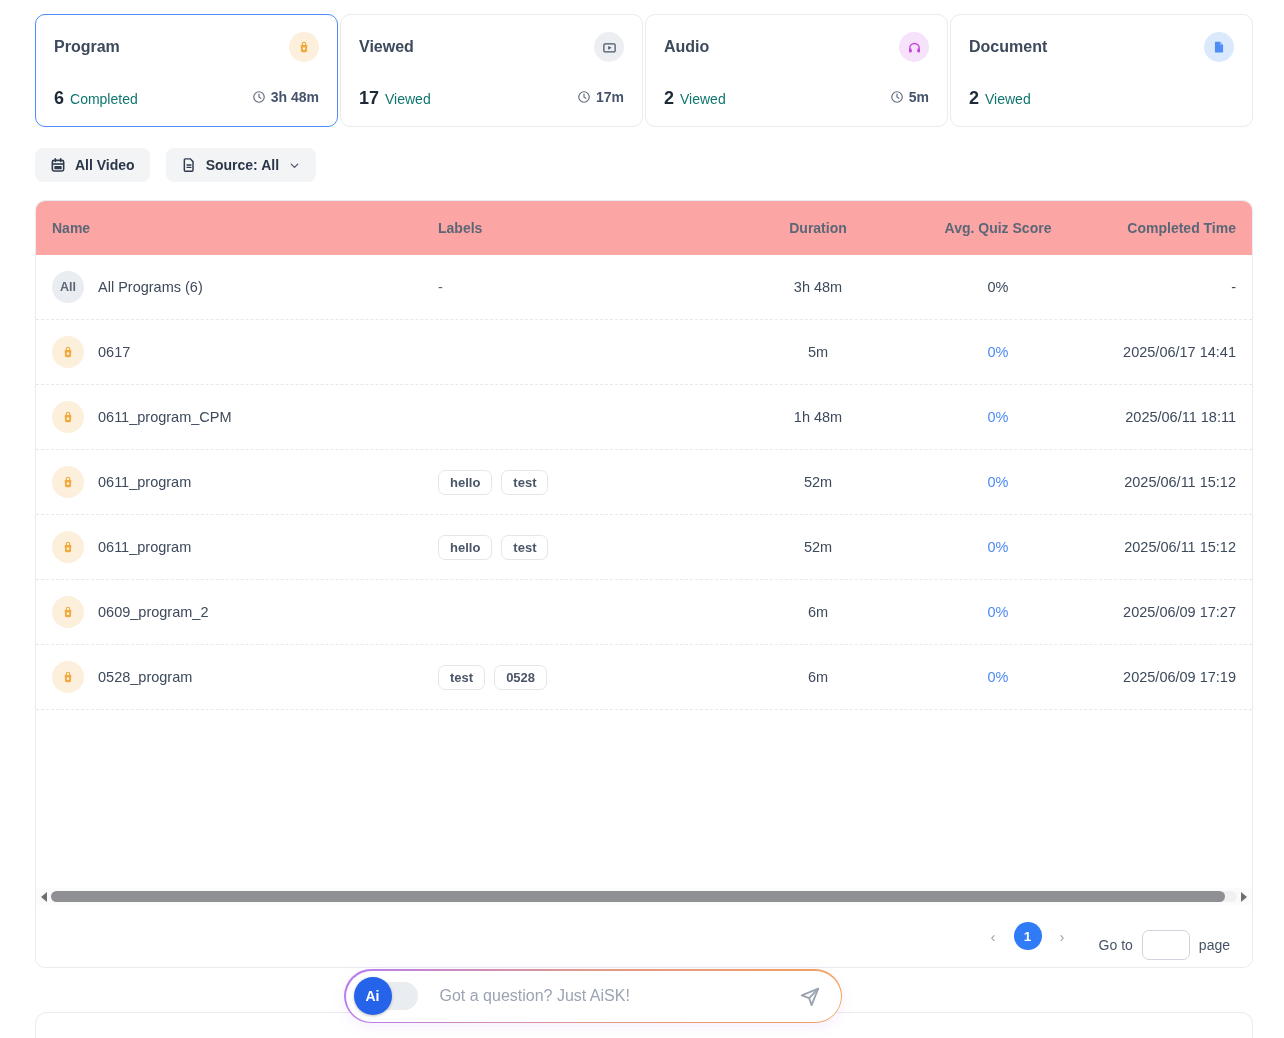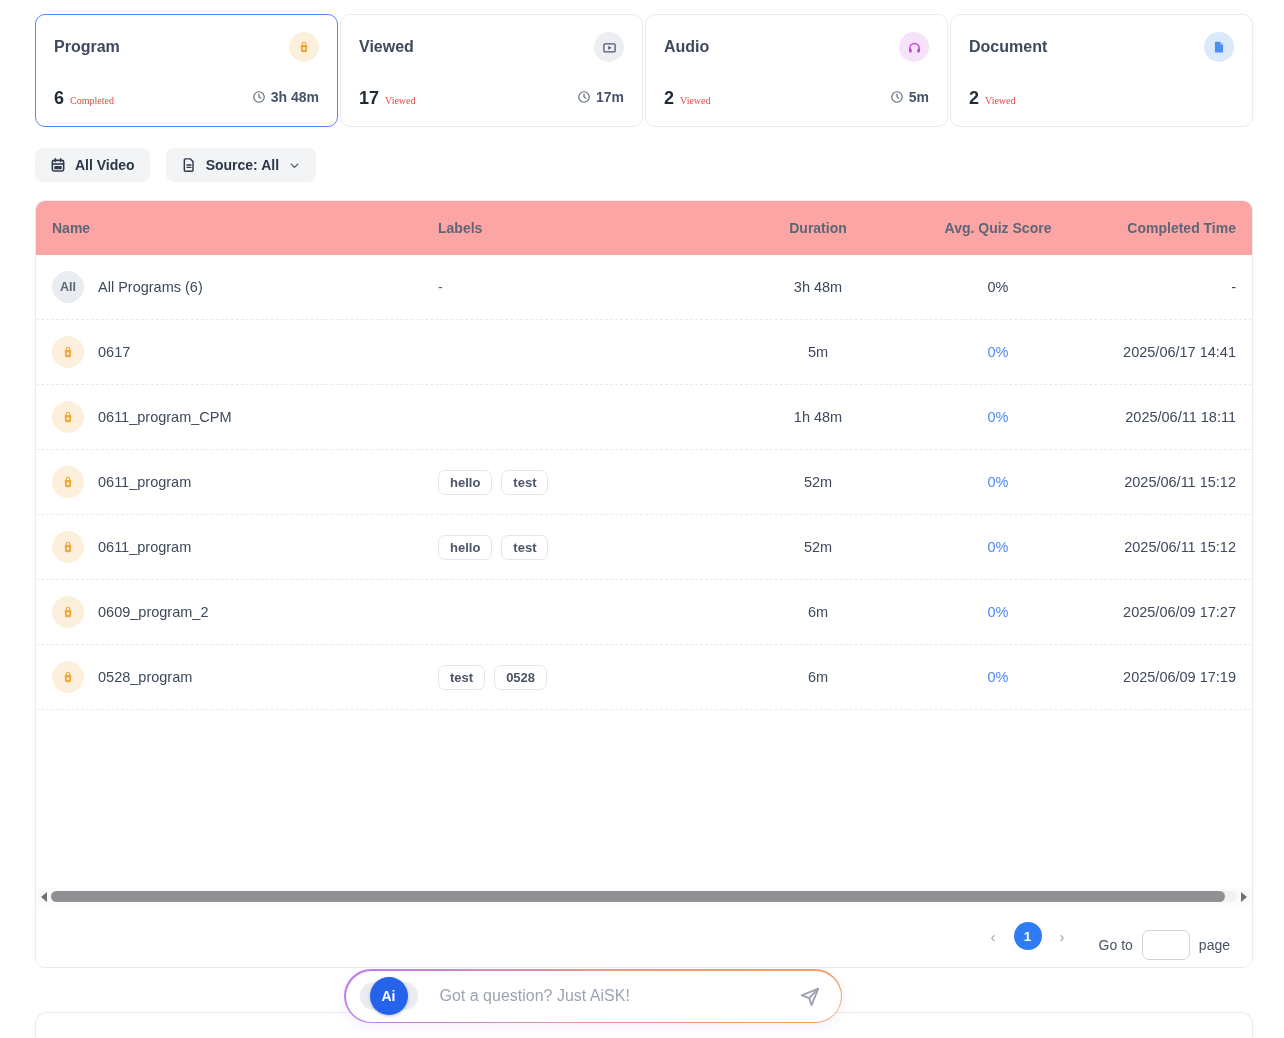--- a/index.html
+++ b/index.html
@@ -28,21 +28,21 @@
     width: 30px; height: 30px; border-radius: 50%;
     display: flex; align-items: center; justify-content: center; flex: none;
   }
   .ic-program { background: #fcf0dc; }
   .ic-video   { background: #eceef1; }
   .ic-audio   { background: #f6e2fa; }
   .ic-article { background: #f1e2c6; }
   .ic-doc     { background: #dbe9fd; }
   .card-bottom { display: flex; justify-content: space-between; align-items: baseline; }
   .card-count { font-size: 18px; font-weight: 700; color: #1f2a37; }
-  .card-count-label { font-size: 10px; color: #ef4444; margin-left: 6px; font-family: Liberation Serif, serif; }
+  .card-count-label { font-size: 14px; color: #0f766e; margin-left: 6px; }
   .card-time { font-size: 14px; font-weight: 600; color: #45526b; display: flex; align-items: center; gap: 5px; }
 
   
   .filters { display: flex; gap: 16px; margin-top: 21px; }
   .filter-btn {
     display: flex; align-items: center; gap: 9px;
     background: #f3f4f6; border: none; border-radius: 8px;
     padding: 9px 15px; font-family: inherit;
     font-size: 14px; font-weight: 700; color: #2b3648; cursor: pointer;
   }
@@ -118,21 +118,21 @@
     background: linear-gradient(90deg, #b77df2, #e19a8a, #f4a05e);
     box-shadow: 0 4px 14px rgba(180,120,240,0.12);
   }
   .aisk-inner {
     width: 100%; height: 100%; border-radius: 26px; background: #fff;
     display: flex; align-items: center; padding: 0 20px 0 8px;
   }
   .aisk-toggle { position: relative; width: 64px; height: 30px; flex: none; cursor: pointer; }
   .aisk-track { position: absolute; left: 6px; top: 1px; width: 58px; height: 28px; border-radius: 14px; background: #e9ecf0; }
   .aisk-logo {
-    position: absolute; left: 16px; top: -4px; width: 38px; height: 38px; border-radius: 50%;
+    position: absolute; left: 0; top: -4px; width: 38px; height: 38px; border-radius: 50%;
     background: #2563eb; color: #fff; font-size: 14px; font-weight: 700;
     display: flex; align-items: center; justify-content: center;
     box-shadow: 0 1px 3px rgba(0,0,0,0.25);
   }
   .aisk-input {
     flex: 1; border: none; outline: none; background: transparent;
     font-family: inherit; font-size: 16px; color: #3d4a5c; margin-left: 22px;
   }
   .aisk-input::placeholder { color: #9aa4b2; }
   .aisk-send { flex: none; cursor: pointer; display: flex; align-items: center; }

